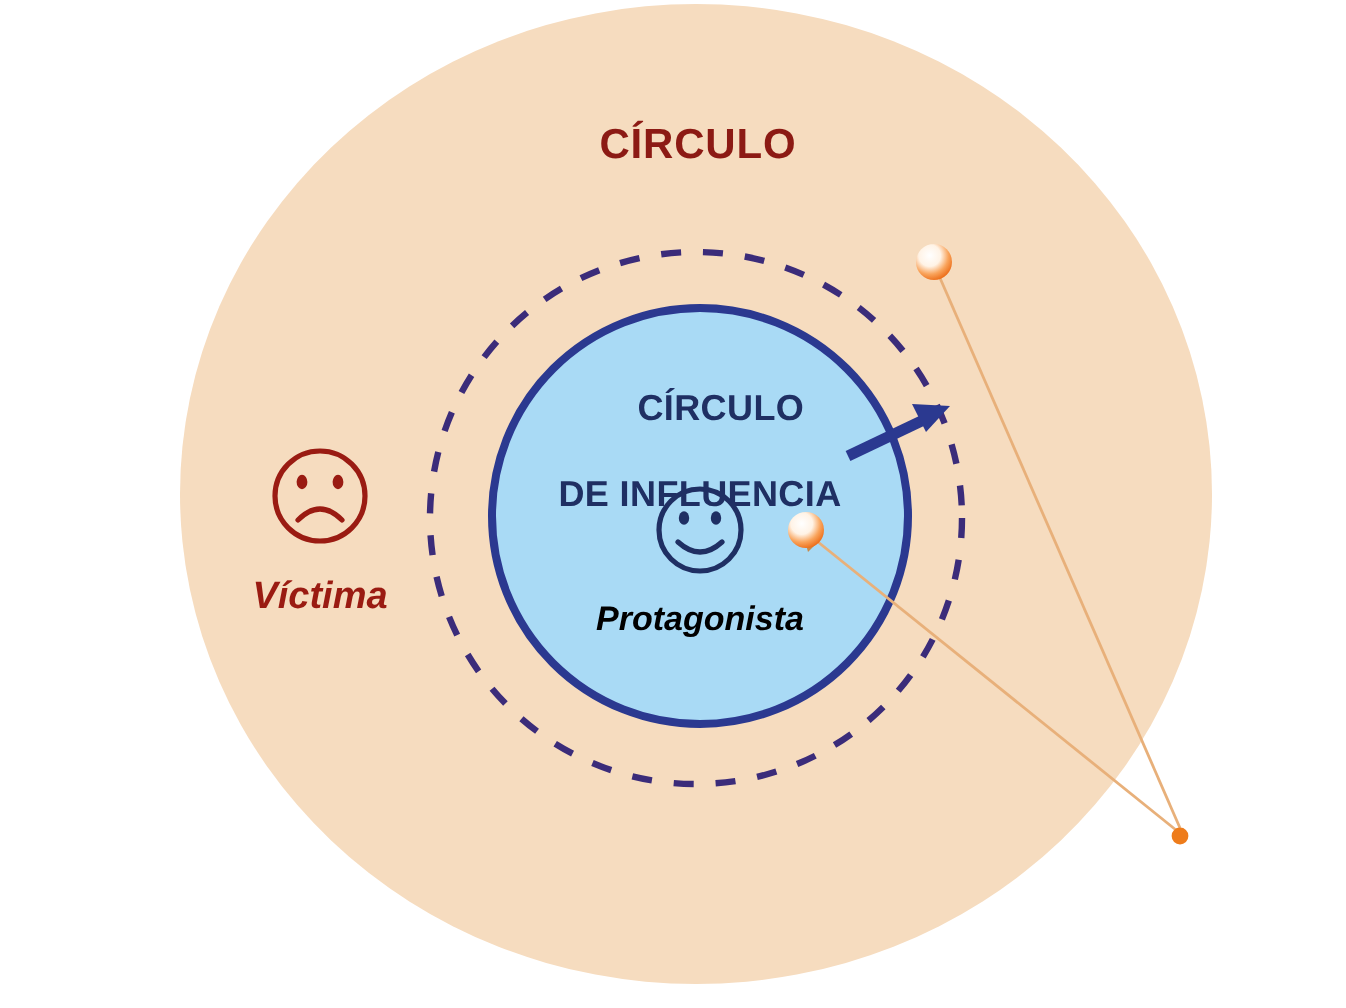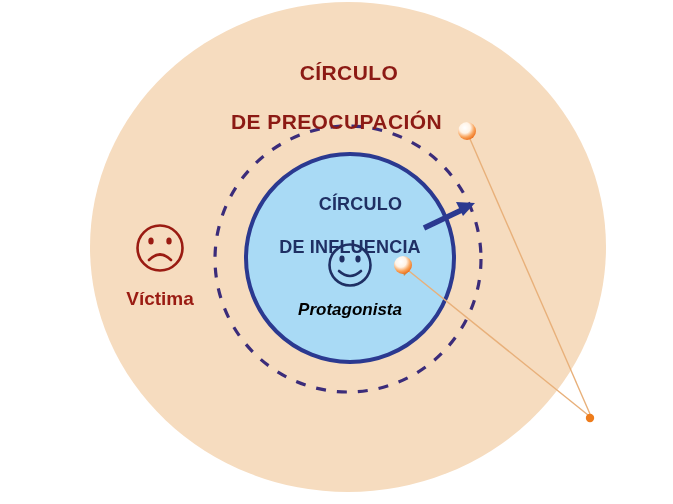--- a/index.html
+++ b/index.html
@@ -68,20 +68,21 @@
   }
   
   #victim-label {
     left: 100px;
     top: 288px;
     width: 120px;
     text-align: center;
     color: #9A1B12;
     font-size: 19px;
     font-weight: bold;
+    font-style: italic;
   }
   
   #thoughts-label {
     left: 531px;
     top: 424px;
     color: #E0A63A;
     font-size: 15px;
     line-height: 1.35;
   }
   #thoughts-label .line2 { display: block; }
@@ -137,21 +138,20 @@
     <g fill="none" stroke="#9A1B12" stroke-width="2.6" stroke-linecap="round">
       <circle cx="160" cy="248" r="22.5"></circle>
       <ellipse cx="151" cy="241" rx="2.7" ry="3.6" fill="#9A1B12" stroke="none"></ellipse>
       <ellipse cx="169" cy="241" rx="2.7" ry="3.6" fill="#9A1B12" stroke="none"></ellipse>
       <path d="M149,260 Q160,249 171,260"></path>
     </g>
   </svg>
 
   <div class="txt" id="concern-title">
     <span>CÍRCULO</span>
-    <span class="line2">DE PREOCUPACIÓN</span>
   </div>
 
   <div class="txt" id="influence-title">
     <span>CÍRCULO</span>
     <span class="line2">DE INFLUENCIA</span>
   </div>
 
   <div class="txt" id="protagonist-label">Protagonista</div>
 
   <div class="txt" id="victim-label">Víctima</div>

